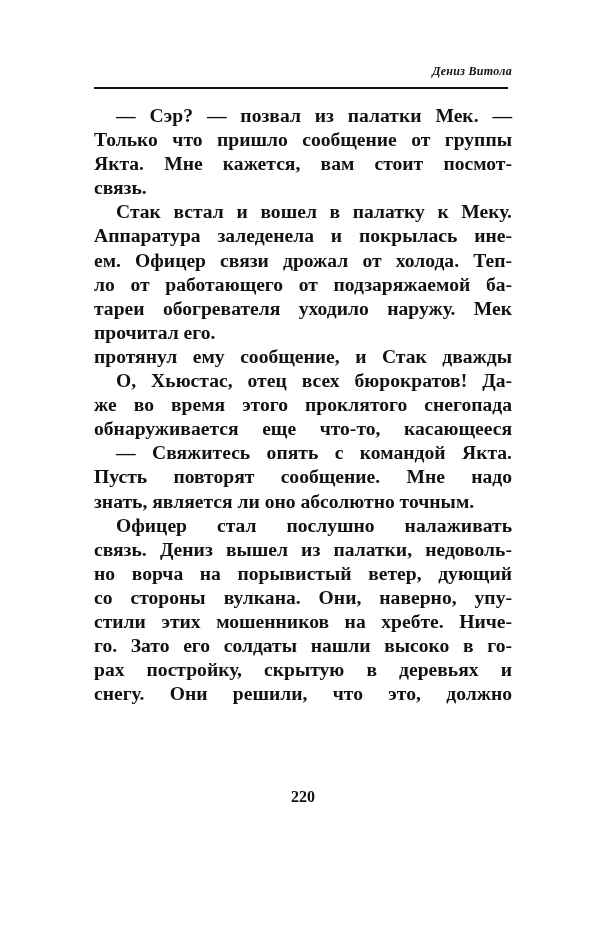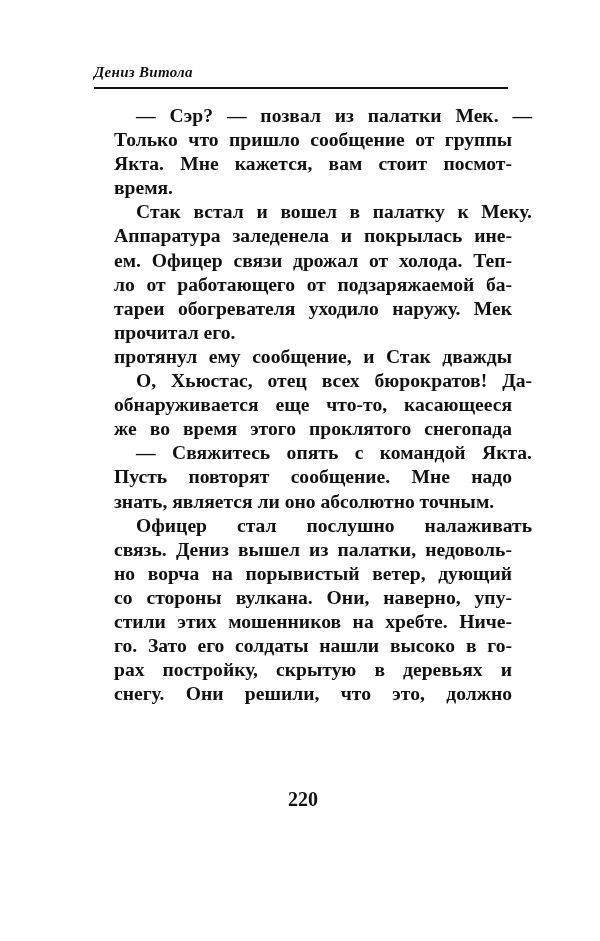--- a/index.html
+++ b/index.html
@@ -15,24 +15,24 @@
       position: absolute;
       left: 94px;
       top: 0;
       width: 418px;
     }
     .running-head {
       position: absolute;
       top: 64px;
       left: 0;
       width: 418px;
-      text-align: left;
+      text-align: right;
       font-style: italic;
       font-weight: bold;
-      font-size: 15px;
+      font-size: 12px;
       letter-spacing: 0.3px;
     }
     .head-rule {
       position: absolute;
       top: 87px;
       left: 0;
       width: 414px;
       height: 0;
       border-top: 2px solid #111;
     }
@@ -44,60 +44,59 @@
       font-size: 19.6px;
       font-weight: bold;
       line-height: 24.1px;
     }
     .line {
       display: block;
       white-space: nowrap;
       text-align: justify;
       text-align-last: justify;
       height: 24.1px;
-      margin-left: 20px;
     }
     .line.last {
       text-align-last: left;
     }
     .line.indent {
       padding-left: 22px;
       width: 396px;
     }
     .folio {
       position: absolute;
       top: 788px;
       left: 0;
       width: 418px;
       text-align: center;
       font-weight: bold;
-      font-size: 20px;
+      font-size: 16px;
     }
   </style>
 </head>
 <body>
 
 <div class="page">
   <div class="running-head">Дениз Витола</div>
   <div class="head-rule"></div>
   <div class="body-text" id="body-text">
       <span class="line indent">— Сэр? — позвал из палатки Мек. —</span>
       <span class="line">Только что пришло сообщение от группы</span>
       <span class="line">Якта. Мне кажется, вам стоит посмот-</span>
-      <span class="line last">время.</span>
+      <span class="line last">связь.</span>
       <span class="line indent">Стак встал и вошел в палатку к Меку.</span>
       <span class="line">Аппаратура заледенела и покрылась ине-</span>
       <span class="line">ем. Офицер связи дрожал от холода. Теп-</span>
       <span class="line">ло от работающего от подзаряжаемой ба-</span>
       <span class="line">тареи обогревателя уходило наружу. Мек</span>
       <span class="line last">прочитал его.</span>
       <span class="line">протянул ему сообщение, и Стак дважды</span>
       <span class="line indent">О, Хьюстас, отец всех бюрократов! Да-</span>
+      <span class="line">же во время этого проклятого снегопада</span>
       <span class="line">обнаруживается еще что-то, касающееся</span>
-      <span class="line">же во время этого проклятого снегопада</span>
       <span class="line indent">— Свяжитесь опять с командой Якта.</span>
       <span class="line">Пусть повторят сообщение. Мне надо</span>
       <span class="line last">знать, является ли оно абсолютно точным.</span>
       <span class="line indent">Офицер стал послушно налаживать</span>
       <span class="line">связь. Дениз вышел из палатки, недоволь-</span>
       <span class="line">но ворча на порывистый ветер, дующий</span>
       <span class="line">со стороны вулкана. Они, наверно, упу-</span>
       <span class="line">стили этих мошенников на хребте. Ниче-</span>
       <span class="line">го. Зато его солдаты нашли высоко в го-</span>
       <span class="line">рах постройку, скрытую в деревьях и</span>

